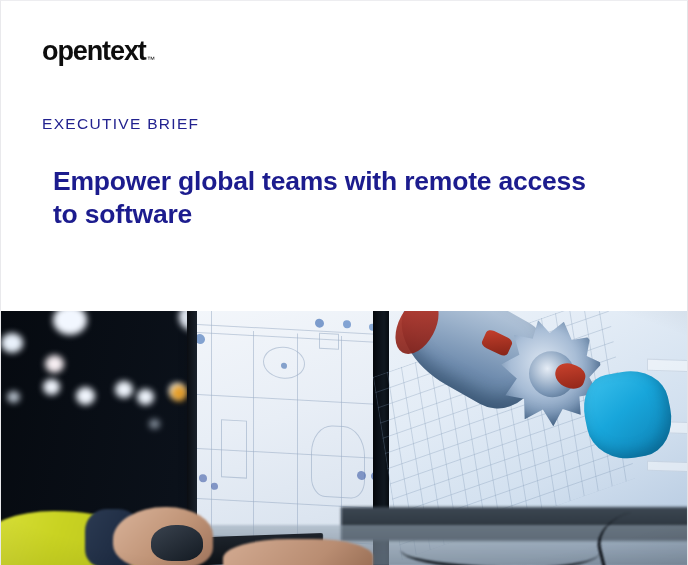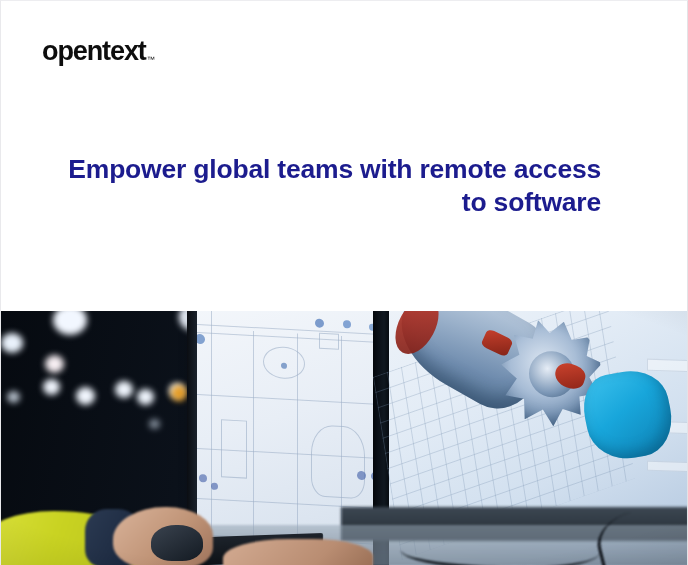--- a/index.html
+++ b/index.html
@@ -71,22 +71,21 @@
   .headline {
     position: absolute;
     left: 40px;
     top: 152px;
     width: 560px;
     font-size: 26.5px;
     line-height: 33px;
     font-weight: bold;
     letter-spacing: -0.2px;
     color: #1c1c8e;
-    margin: 0;
-    text-align: right;
+    margin: 12px;
   }
 
   .subcopy {
     position: absolute;
     left: 41px;
     top: 235px;
     width: 630px;
     font-size: 14.2px;
     line-height: 21.5px;
     font-weight: normal;
@@ -318,20 +317,21 @@
 
 <div id="page">
 
   <div class="content">
 
     <div class="logo-wrap">
       <span class="logo-text">opentext</span>
       <span class="logo-tm">™</span>
     </div>
 
+    <div class="eyebrow">EXECUTIVE BRIEF</div>
 
     <h1 class="headline">Empower global teams with remote access to software</h1>
 
   </div>
 
   <div class="hero">
     <div class="hero-bg"></div>
 
     <div class="bokeh" style="left:52px;  top:-6px;  width:34px; height:30px; background:#f2f7ff;"></div>
     <div class="bokeh" style="left:178px; top:-8px;  width:30px; height:28px; background:#eef4ff;"></div>

